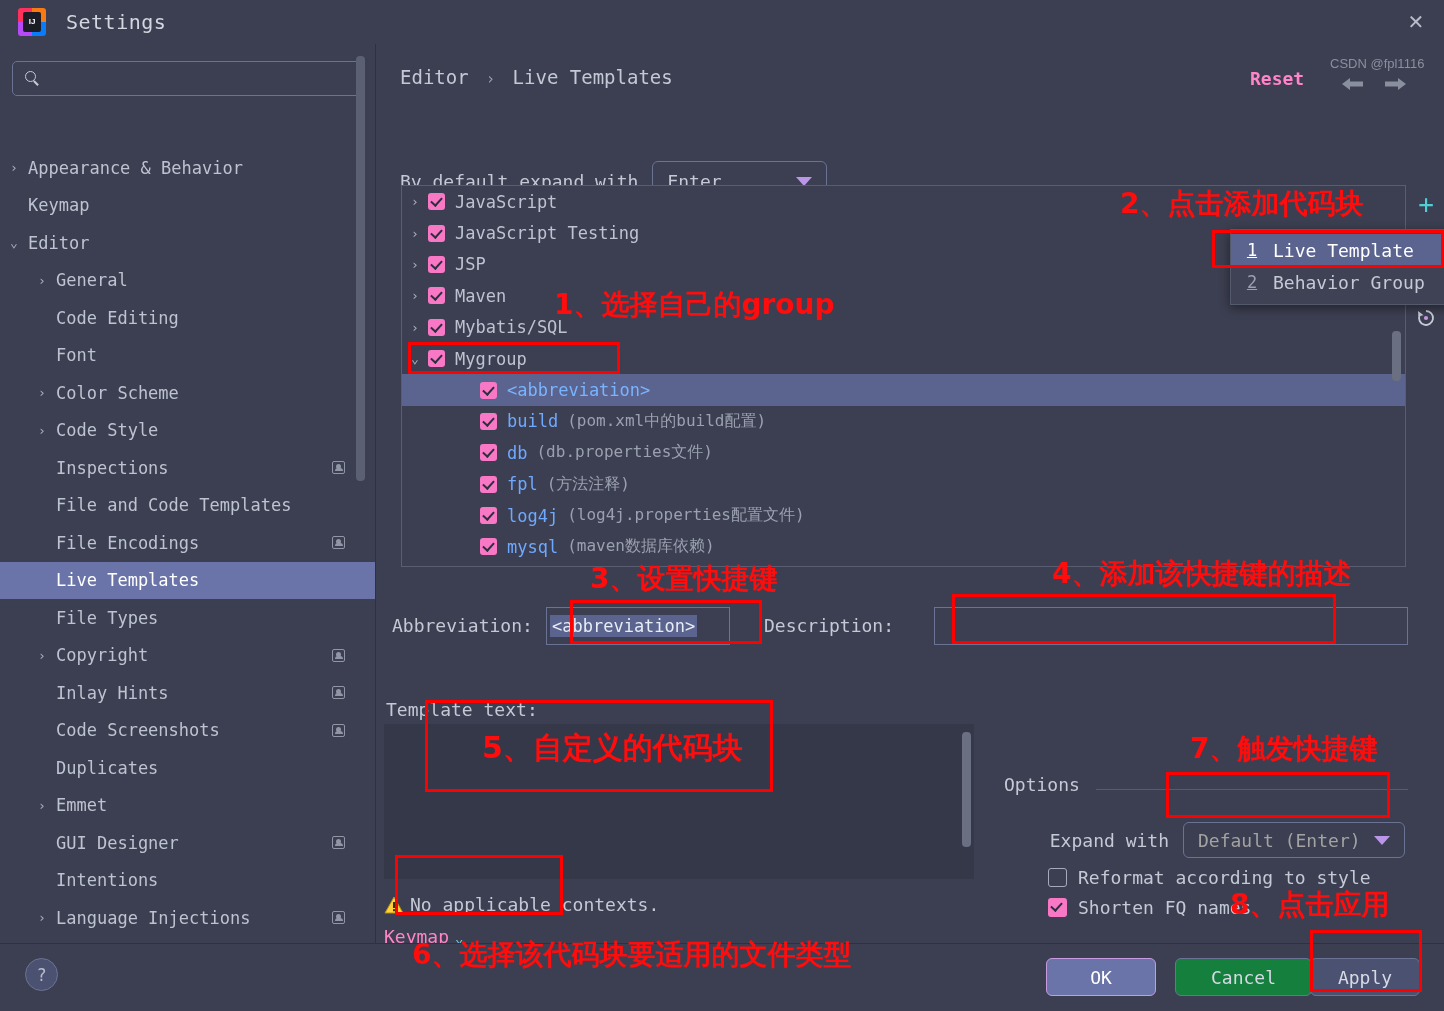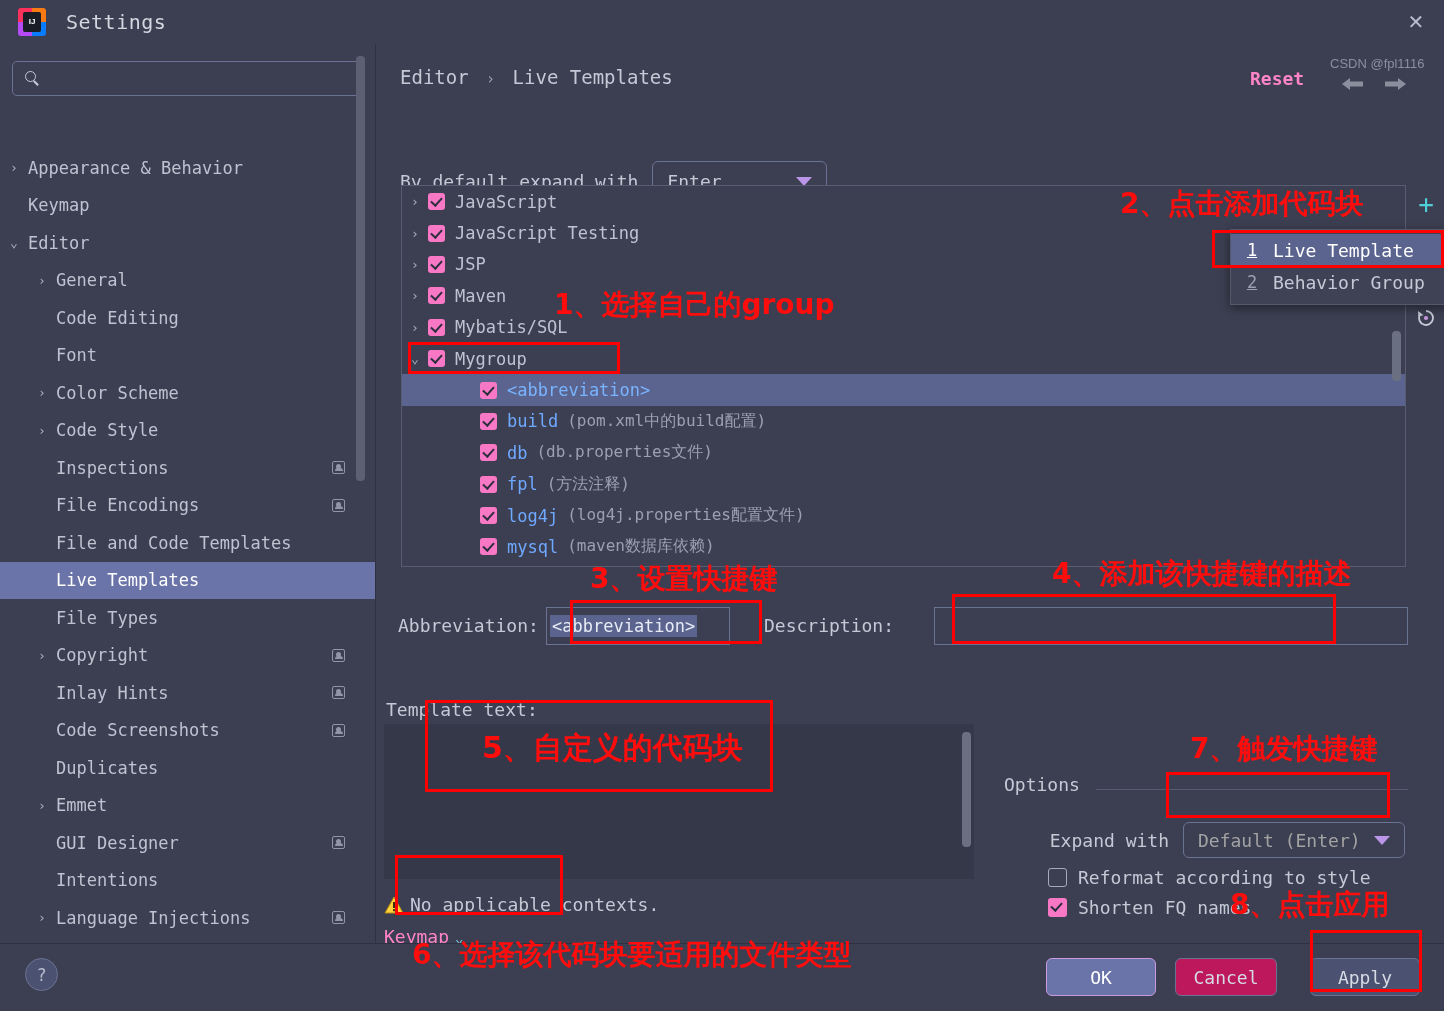--- a/index.html
+++ b/index.html
@@ -123,21 +123,21 @@
     padding:4px 0 6px 0;z-index:30;
   }
   #addmenu .mi{height:32px;display:flex;align-items:center;font-size:18px;color:#c4c9d6;cursor:pointer;}
   #addmenu .mi.sel{background:#5b648f;color:#fff;}
   #addmenu .mi .num{width:42px;text-align:center;color:#9aa0b0;text-decoration:underline;font-size:17px;}
   #addmenu .mi.sel .num{color:#ffffff;}
 
   
   #abbrrow{position:absolute;left:0px;top:558px;width:1068px;height:50px;}
   .flab{position:absolute;font-size:18px;color:#c4c9d6;}
-  #abbr-label{left:22px;top:13px;}
+  #abbr-label{left:16px;top:13px;}
   #abbr-field{
     position:absolute;left:170px;top:5px;width:184px;height:38px;
     border:1px solid #6b7394;background:#3c3f51;box-sizing:border-box;display:flex;align-items:center;
   }
   #abbr-field .val{margin-left:3px;background:#5b648f;color:#e8ecf5;font-size:17px;padding:1px 2px;}
   #desc-label{left:388px;top:13px;}
   #desc-field{
     position:absolute;left:558px;top:5px;width:474px;height:38px;
     border:1px solid #6b7394;background:#3c3f51;box-sizing:border-box;
   }
@@ -180,21 +180,21 @@
   #help-btn{
     position:absolute;left:25px;top:14px;width:31px;height:31px;border-radius:50%;
     background:#4b5170;border:1px solid #6b7394;color:#b6bccb;
     display:flex;align-items:center;justify-content:center;font-size:17px;cursor:pointer;
   }
   .dbtn{
     position:absolute;top:14px;height:38px;border-radius:6px;box-sizing:border-box;
     display:flex;align-items:center;justify-content:center;font-size:18px;cursor:pointer;
   }
   #btn-ok{left:1046px;width:110px;background:#6a74a8;border:1px solid #c89ae0;color:#ffffff;}
-  #btn-cancel{left:1175px;width:102px;background:#be185d;border:1px solid #6b7394;color:#d6dae5;}
+  #btn-cancel{left:1175px;width:137px;background:#15803d;border:1px solid #6b7394;color:#d6dae5;}
   #btn-apply{left:1310px;width:110px;background:#4b5170;border:1px solid #6b7394;color:#d6dae5;}
   #watermark{position:absolute;left:1330px;top:56px;font-size:13px;color:#8a8f9e;font-family:"Liberation Sans",sans-serif;}
 
   
   .rbox{position:absolute;border:3px solid #ff0000;box-sizing:border-box;pointer-events:none;z-index:40;}
   .rtext{
     position:absolute;color:#ff0d0d;font-weight:bold;z-index:41;white-space:nowrap;pointer-events:none;
     font-family:"DejaVu Sans","Liberation Sans",sans-serif;
   }
 </style>
@@ -256,28 +256,28 @@
       </div>
       <div class="titem">
         <span class="arr" style="margin-left: 34px;"></span>
         <span class="lbl" style="margin-left: 6px;">Inspections</span>
         <span class="badge">
           <i></i>
         </span>
       </div>
       <div class="titem">
         <span class="arr" style="margin-left: 34px;"></span>
+        <span class="lbl" style="margin-left: 6px;">File and Code Templates</span>
+      </div>
+      <div class="titem">
+        <span class="arr" style="margin-left: 34px;"></span>
         <span class="lbl" style="margin-left: 6px;">File Encodings</span>
         <span class="badge">
           <i></i>
         </span>
-      </div>
-      <div class="titem">
-        <span class="arr" style="margin-left: 34px;"></span>
-        <span class="lbl" style="margin-left: 6px;">File and Code Templates</span>
       </div>
       <div class="titem sel">
         <span class="arr" style="margin-left: 34px;"></span>
         <span class="lbl" style="margin-left: 6px;">Live Templates</span>
       </div>
       <div class="titem">
         <span class="arr" style="margin-left: 34px;"></span>
         <span class="lbl" style="margin-left: 6px;">File Types</span>
       </div>
       <div class="titem">

